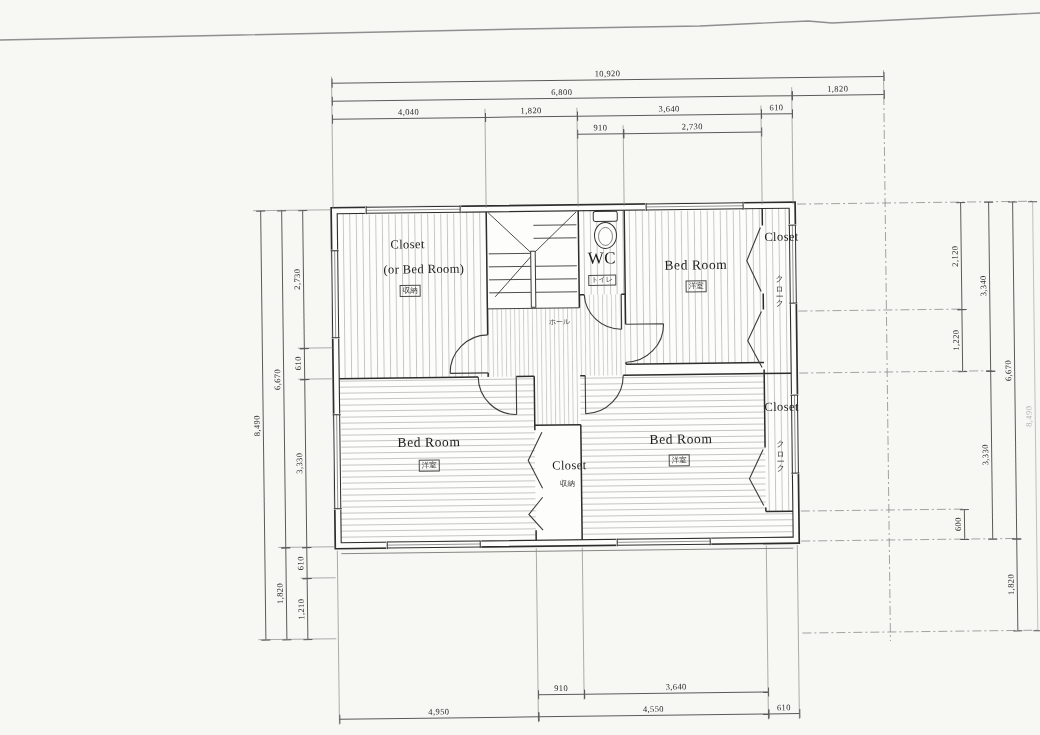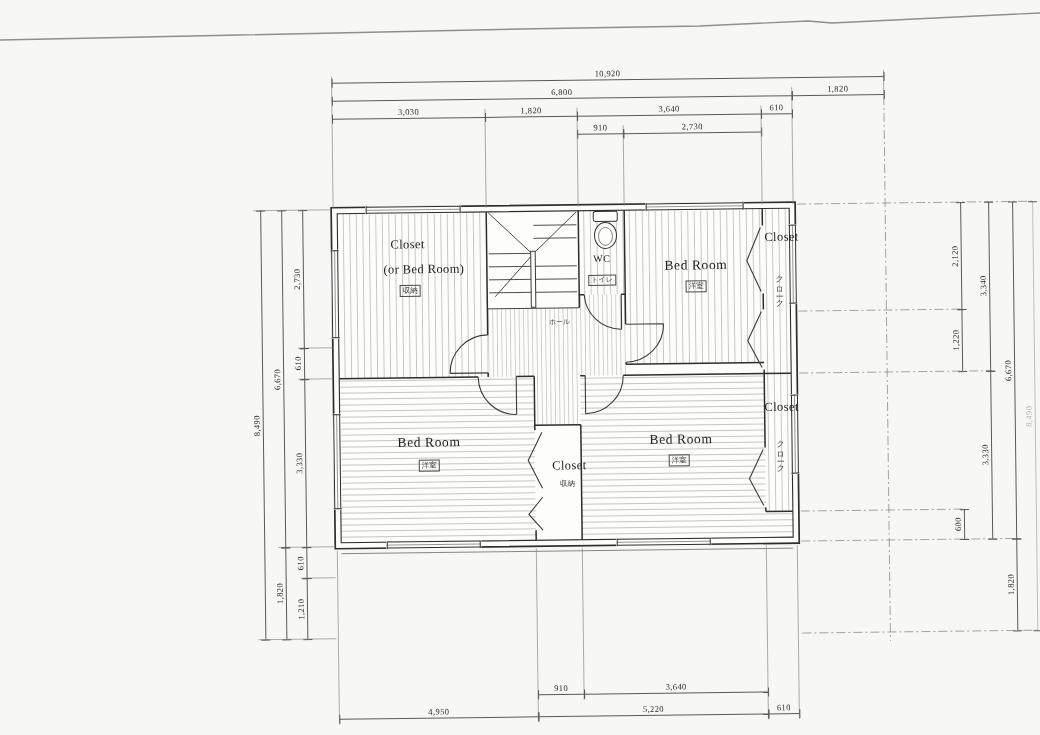--- a/index.html
+++ b/index.html
@@ -178,21 +178,21 @@
           <line x1="799" y1="544" x2="1016" y2="544"></line>
           <line x1="799" y1="636" x2="1036" y2="636"></line>
         </g>
       </g>
     </svg>
 
     <div class="lbl en-sm" style="left:409px;top:243px">Closet</div>
     <div class="lbl en-sm" style="left:425px;top:268px">(or Bed Room)</div>
     <div class="lbl jp-box" style="left:411px;top:289px">収納</div>
 
-    <div class="lbl en-sm" style="left:603px;top:259px;font-size:10px">WC</div>
+    <div class="lbl en-sm" style="left:603px;top:259px;font-size:17px">WC</div>
     <div class="lbl jp-box" style="left:603px;top:281px;font-size:7px">トイレ</div>
 
     <div class="lbl en" style="left:697px;top:267px">Bed Room</div>
     <div class="lbl jp-box" style="left:697px;top:288px">洋室</div>
 
     <div class="lbl en-sm" style="left:783px;top:240px">Closet</div>
     <div class="lbl jp-vert" style="left:779px;top:290px">クローク</div>
 
     <div class="lbl en-sm" style="left:781px;top:410px">Closet</div>
     <div class="lbl jp-vert" style="left:778px;top:455px">クローク</div>
@@ -217,21 +217,21 @@
         <div class="dimline" style="left: 335px; top: 94px; width: 1px; height: 9px;"></div>
         <div class="dimline" style="left: 795px; top: 94px; width: 1px; height: 9px;"></div>
         <div class="dimlbl" style="left: 565px; top: 96.5px;">6,800</div>
         <div class="dimline" style="left: 795px; top: 98px; width: 92px; height: 1px;"></div>
         <div class="dimline" style="left: 795px; top: 94px; width: 1px; height: 9px;"></div>
         <div class="dimline" style="left: 887px; top: 94px; width: 1px; height: 9px;"></div>
         <div class="dimlbl" style="left: 841px; top: 96.5px;">1,820</div>
         <div class="dimline" style="left: 335px; top: 116px; width: 153.165px; height: 1px;"></div>
         <div class="dimline" style="left: 335px; top: 112px; width: 1px; height: 9px;"></div>
         <div class="dimline" style="left: 488.165px; top: 112px; width: 1px; height: 9px;"></div>
-        <div class="dimlbl" style="left: 411.582px; top: 114.5px;">3,030</div>
+        <div class="dimlbl" style="left: 411.582px; top: 114.5px;">4,040</div>
         <div class="dimline" style="left: 488.165px; top: 116px; width: 92px; height: 1px;"></div>
         <div class="dimline" style="left: 488.165px; top: 112px; width: 1px; height: 9px;"></div>
         <div class="dimline" style="left: 580.165px; top: 112px; width: 1px; height: 9px;"></div>
         <div class="dimlbl" style="left: 534.165px; top: 114.5px;">1,820</div>
         <div class="dimline" style="left: 580.165px; top: 116px; width: 184px; height: 1px;"></div>
         <div class="dimline" style="left: 580.165px; top: 112px; width: 1px; height: 9px;"></div>
         <div class="dimline" style="left: 764.165px; top: 112px; width: 1px; height: 9px;"></div>
         <div class="dimlbl" style="left: 672.165px; top: 114.5px;">3,640</div>
         <div class="dimline" style="left: 764.165px; top: 116px; width: 30.8352px; height: 1px;"></div>
         <div class="dimline" style="left: 764.165px; top: 112px; width: 1px; height: 9px;"></div>
@@ -253,21 +253,21 @@
         <div class="dimline" style="left: 580.165px; top: 690px; width: 1px; height: 9px;"></div>
         <div class="dimline" style="left: 764.165px; top: 690px; width: 1px; height: 9px;"></div>
         <div class="dimlbl" style="left: 672.165px; top: 692.5px;">3,640</div>
         <div class="dimline" style="left: 335px; top: 716px; width: 199.165px; height: 1px;"></div>
         <div class="dimline" style="left: 335px; top: 712px; width: 1px; height: 9px;"></div>
         <div class="dimline" style="left: 534.165px; top: 712px; width: 1px; height: 9px;"></div>
         <div class="dimlbl" style="left: 434.582px; top: 714.5px;">4,950</div>
         <div class="dimline" style="left: 534.165px; top: 716px; width: 230px; height: 1px;"></div>
         <div class="dimline" style="left: 534.165px; top: 712px; width: 1px; height: 9px;"></div>
         <div class="dimline" style="left: 764.165px; top: 712px; width: 1px; height: 9px;"></div>
-        <div class="dimlbl" style="left: 649.165px; top: 714.5px;">5,220</div>
+        <div class="dimlbl" style="left: 649.165px; top: 714.5px;">4,550</div>
         <div class="dimline" style="left: 764.165px; top: 716px; width: 30.8352px; height: 1px;"></div>
         <div class="dimline" style="left: 764.165px; top: 712px; width: 1px; height: 9px;"></div>
         <div class="dimline" style="left: 795px; top: 712px; width: 1px; height: 9px;"></div>
         <div class="dimlbl" style="left: 779.582px; top: 714.5px;">610</div>
         <div class="dimline" style="left: 304px; top: 207px; width: 1px; height: 138px;"></div>
         <div class="dimline" style="left: 300px; top: 207px; width: 9px; height: 1px;"></div>
         <div class="dimline" style="left: 300px; top: 345px; width: 9px; height: 1px;"></div>
         <div class="dimlbl dimv" style="left: 298px; top: 276px;">2,730</div>
         <div class="dimline" style="left: 304px; top: 345px; width: 1px; height: 30.8352px;"></div>
         <div class="dimline" style="left: 300px; top: 345px; width: 9px; height: 1px;"></div>

